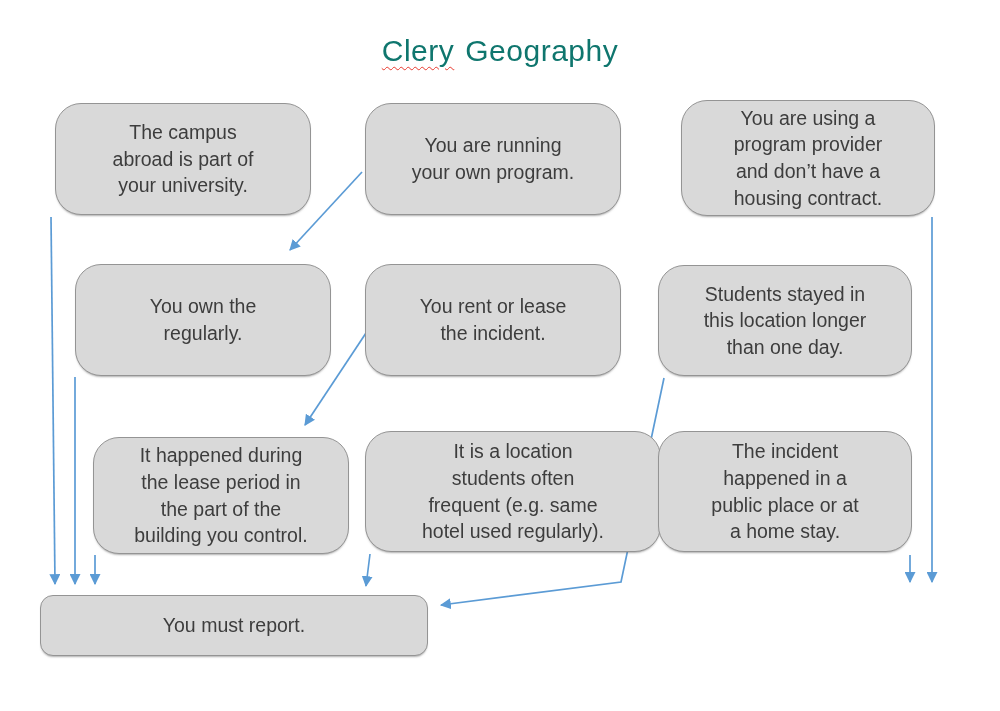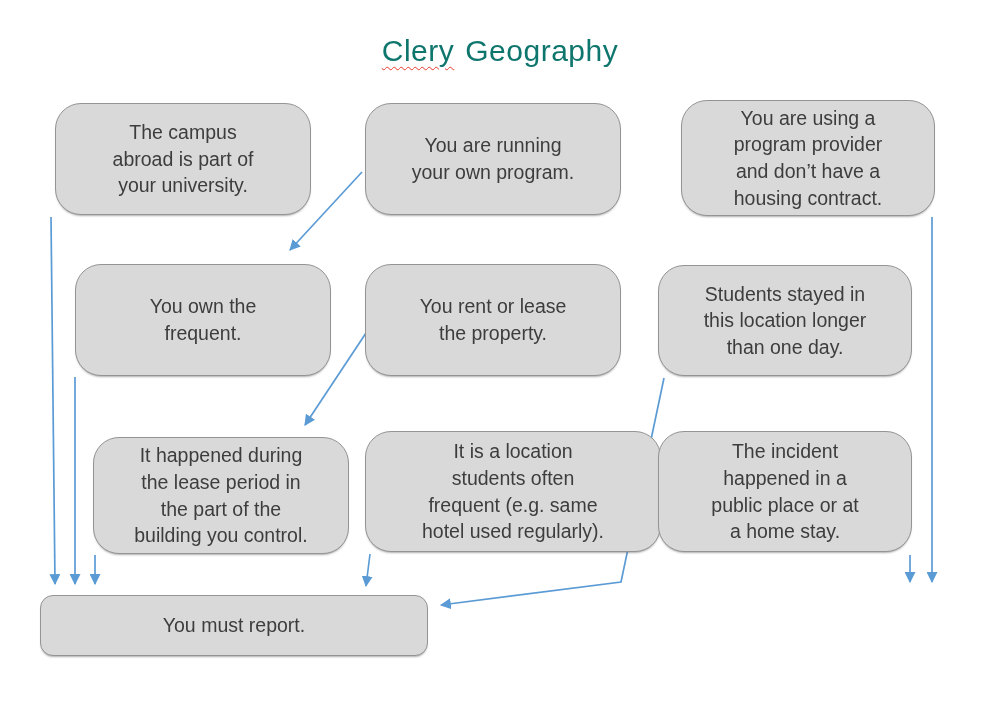--- a/index.html
+++ b/index.html
@@ -87,24 +87,24 @@
     <p style="max-width:160px;">The campus abroad is part of your university.</p>
   </div>
   <div class="node" style="left:365px; top:103px; width:256px; height:112px;text-align:center;">
     <p style="max-width:170px;">You are running your own program.</p>
   </div>
   <div class="node" style="left:681px; top:100px; width:254px; height:116px;text-align:center;">
     <p style="max-width:172px;">You are using a program provider and don’t have a housing contract.</p>
   </div>
 
   <div class="node" style="left:75px; top:264px; width:256px; height:112px;">
-    <p style="max-width:140px;">You own the frequent.</p>
+    <p style="max-width:140px;">You own the regularly.</p>
   </div>
   <div class="node" style="left:365px; top:264px; width:256px; height:112px;">
-    <p style="max-width:160px;">You rent or lease the property.</p>
+    <p style="max-width:160px;">You rent or lease the incident.</p>
   </div>
   <div class="node" style="left:658px; top:265px; width:254px; height:111px;">
     <p style="max-width:188px;">Students stayed in this location longer than one day.</p>
   </div>
 
   <div class="node" style="left:93px; top:437px; width:256px; height:117px;">
     <p style="max-width:188px;">It happened during the lease period in the part of the building you control.</p>
   </div>
   <div class="node" style="left:365px; top:431px; width:296px; height:121px;">
     <p style="max-width:192px;">It is a location students often frequent (e.g. same hotel used regularly).</p>

